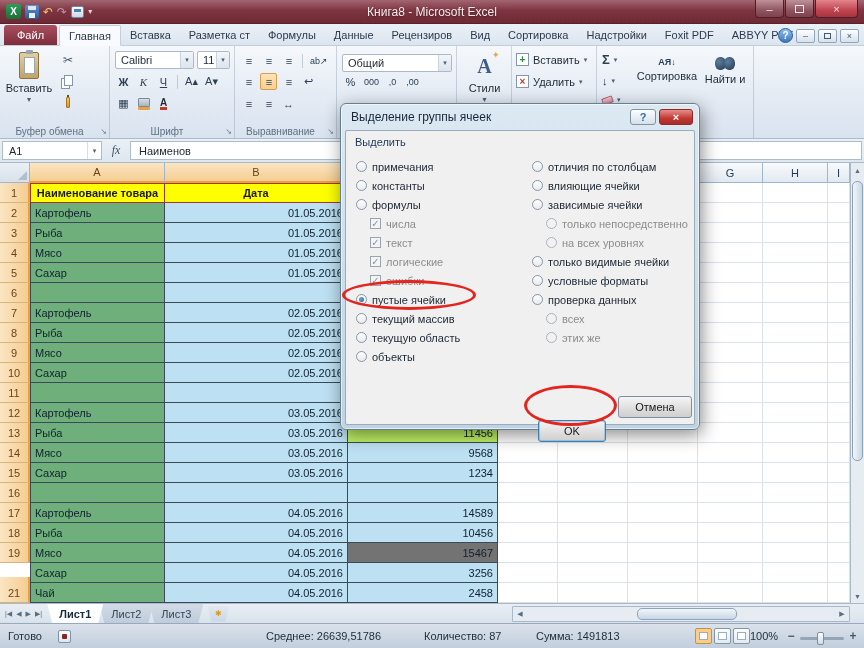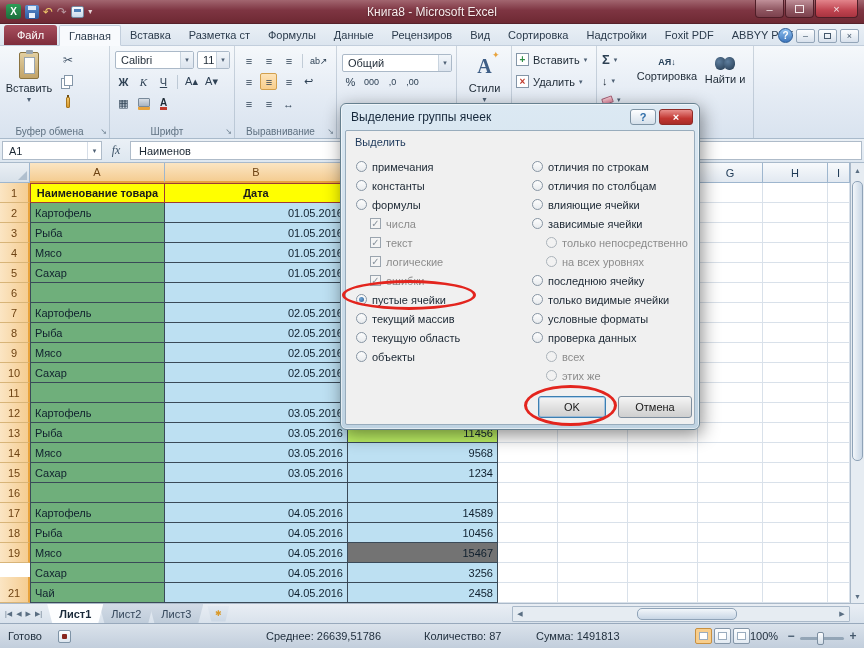--- a/index.html
+++ b/index.html
@@ -145,21 +145,21 @@
 .dlg-col{position:absolute;top:26px;width:172px;}
 .opt{height:19px;display:flex;align-items:center;gap:5px;}
 .opt.ind{padding-left:14px;}
 .opt.dis .olbl{color:#8C8C8C;}
 .olbl{white-space:nowrap;}
 .rd{width:11px;height:11px;border:1px solid #8795A3;border-radius:50%;background:linear-gradient(#FDFDFD,#E8EBEE);position:relative;flex:none;}
 .rd.on::after{content:"";position:absolute;left:2px;top:2px;width:5px;height:5px;border-radius:50%;background:radial-gradient(circle at 35% 35%,#6FA6D8,#2F5E8F);}
 .opt.dis .rd{border-color:#ABB3BA;background:#F2F2F2;}
 .cb{width:11px;height:11px;border:1px solid #9AA4AE;background:#F4F4F4;color:#8A949E;font-size:10px;line-height:10px;text-align:center;flex:none;}
 .dbtn{position:absolute;top:265px;width:68px;height:22px;font-size:11px;font-family:inherit;background:linear-gradient(#F5F5F5,#DDDDDD 60%,#CFCFCF);border:1px solid #7E8E9E;border-radius:3px;color:#1a1a1a;}
-.dbtn.okb{left:192px;border:1px solid #3C7FB1;box-shadow:0 0 0 1px rgba(90,160,220,.45) inset;}
+.dbtn.okb{left:192px;border:1px solid #3C7FB1;box-shadow:0 0 0 1px rgba(90,160,220,.45) inset;margin-top:24px;}
 .dbtn.cancel{left:272px;width:74px;}
 
 
 .annot{position:absolute;border:3px solid #E3251E;border-radius:50%;z-index:60;pointer-events:none;}
 .a1{left:342px;top:280px;width:134px;height:30px;}
 .a2{left:524px;top:385px;width:93px;height:41px;}
 </style>
 </head>
 <body>
 
@@ -729,45 +729,37 @@
             <span class="olbl">текущую область</span>
           </div>
           <div class="opt">
             <span class="rd"></span>
             <span class="olbl">объекты</span>
           </div>
         </div>
       <div id="dlg-right" class="dlg-col" style="left:186px">
           <div class="opt">
             <span class="rd"></span>
-            <span class="olbl">отличия по строкам</span>
-          </div>
-          <div class="opt">
-            <span class="rd"></span>
             <span class="olbl">отличия по столбцам</span>
           </div>
           <div class="opt">
             <span class="rd"></span>
             <span class="olbl">влияющие ячейки</span>
           </div>
           <div class="opt">
             <span class="rd"></span>
             <span class="olbl">зависимые ячейки</span>
           </div>
           <div class="opt ind dis">
             <span class="rd"></span>
             <span class="olbl">только непосредственно</span>
           </div>
           <div class="opt ind dis">
             <span class="rd"></span>
             <span class="olbl">на всех уровнях</span>
-          </div>
-          <div class="opt">
-            <span class="rd"></span>
-            <span class="olbl">последнюю ячейку</span>
           </div>
           <div class="opt">
             <span class="rd"></span>
             <span class="olbl">только видимые ячейки</span>
           </div>
           <div class="opt">
             <span class="rd"></span>
             <span class="olbl">условные форматы</span>
           </div>
           <div class="opt">

